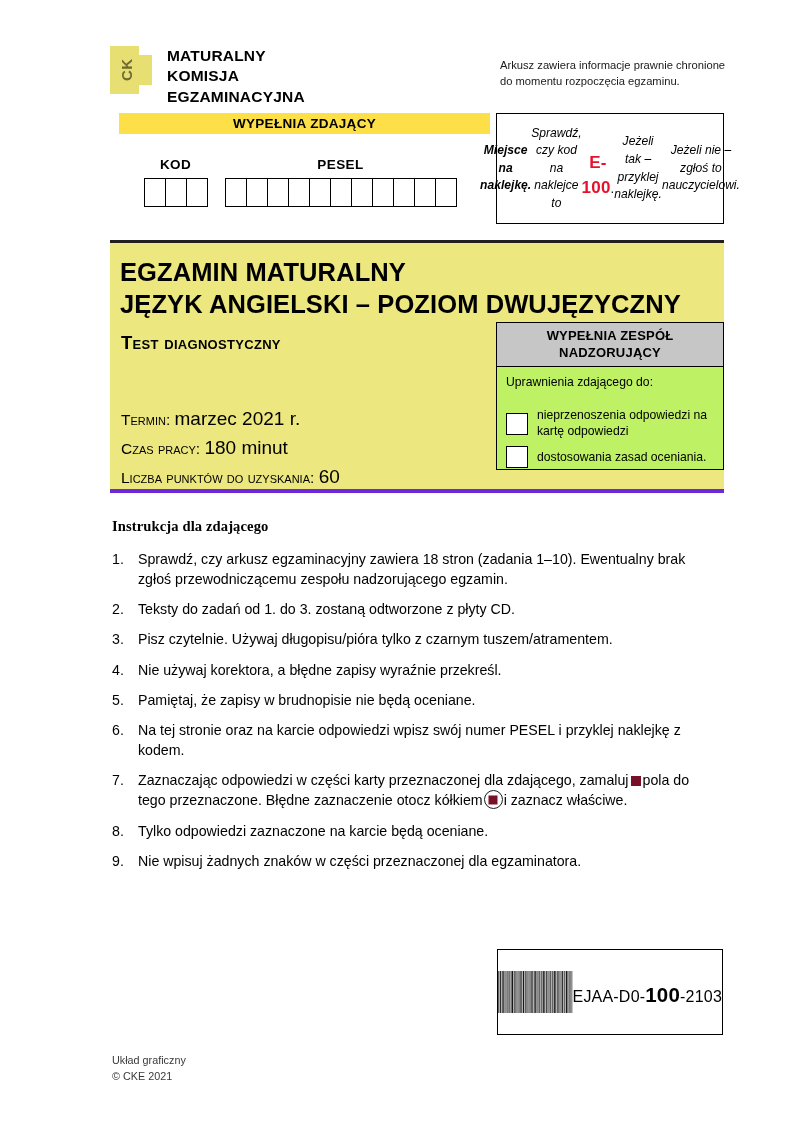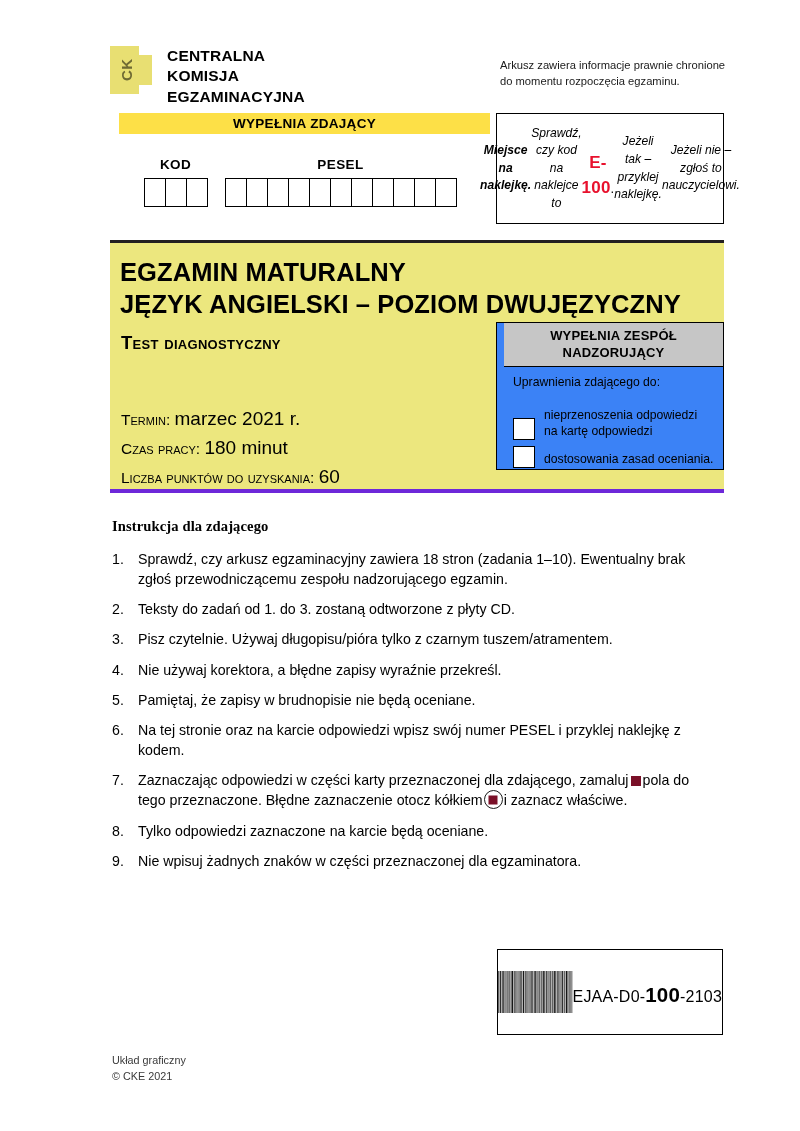--- a/index.html
+++ b/index.html
@@ -228,43 +228,42 @@
 
   
   .supervisor-box {
     position: absolute;
     left: 496px;
     top: 322px;
     width: 228px;
     height: 148px;
     border: 1px solid #000;
     box-sizing: border-box;
-    background: #3b82f6;
-    padding-left: 7px;
+    background: #bef264;
   }
   .supervisor-band {
     background: #c6c6c6;
     border-bottom: 1px solid #000;
     text-align: center;
     font-size: 13px;
     font-weight: bold;
     line-height: 1.32;
     padding: 4px 2px 5px 2px;
     letter-spacing: 0.2px;
   }
   .supervisor-body {
     padding: 8px 9px 0 9px;
   }
   .supervisor-intro {
     font-size: 12.2px;
     margin-bottom: 18px;
   }
   .perm-row {
     display: flex;
-    align-items: flex-end;
+    align-items: center;
     margin-bottom: 6px;
   }
   .perm-check {
     width: 22px;
     height: 22px;
     border: 1px solid #000;
     flex: none;
     background: #fff;
     box-sizing: border-box;
   }
@@ -384,21 +383,21 @@
 <div class="page">
 
   <div class="header">
     <div class="logo-wrap">
       <div class="logo-mark">
         <div class="notch-t"></div>
         <div class="notch-b"></div>
         <div class="ck">CK</div>
       </div>
       <div class="logo-text">
-        <div>CENTRALNA</div>
+        <div>MATURALNY</div>
         <div>KOMISJA</div>
         <div>EGZAMINACYJNA</div>
       </div>
     </div>
     <div class="legal-note">Arkusz zawiera informacje prawnie chronione do momentu rozpoczęcia egzaminu.</div>
   </div>
 
   <div class="examinee-panel">
     <div class="band">WYPEŁNIA ZDAJĄCY</div>
     <div class="fields-row">

